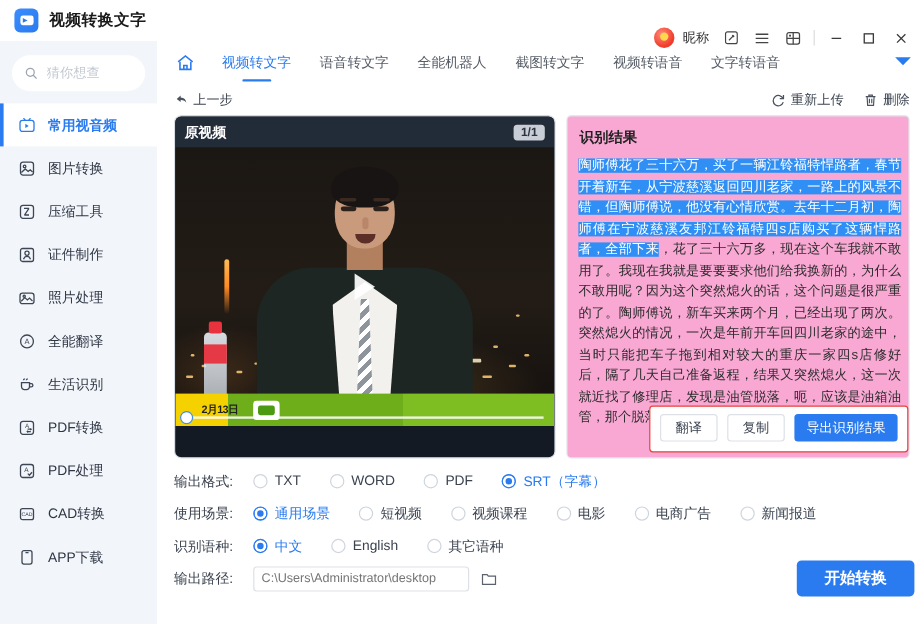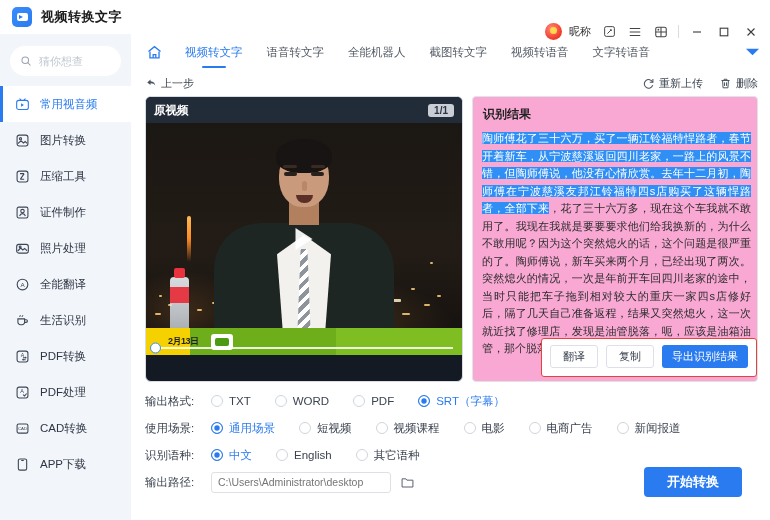--- a/index.html
+++ b/index.html
@@ -147,21 +147,21 @@
     width: 17px; height: 17px;
     display: flex; align-items: center; justify-content: center;
     margin-right: 9px;
     color: #3d4654;
     flex: 0 0 17px;
   }
   .nav-item .ni-label { white-space: nowrap; }
   .nav-item.active {
     background: #ffffff;
     color: #2a7bf0;
-    font-weight: normal;
+    font-weight: bold;
   }
   .nav-item.active .ni-icon { color: #2a7bf0; }
   .nav-item.active:before {
     content:"";
     position: absolute; left:0; top:0;
     width: 3px; height: 100%;
     background: #2a7bf0;
   }
 
   
@@ -446,21 +446,21 @@
     padding: 0 10px;
     background: #2a7bf0;
     border: none; border-radius: 3px;
     color: #ffffff; font-size: 11px;
     display:flex;align-items:center;justify-content:center;
     font-family: "Liberation Sans", sans-serif;
   }
 
   
   .options {
-    padding: 9px 28px 0 14px;
+    padding: 9px 8px 0 14px;
     flex: 1;
     display: flex; flex-direction: column;
     gap: 7px;
   }
   .opt-row {
     display: flex; align-items: center;
     font-size: 11.5px;
     color: #3b4350;
     height: 20px;
   }

